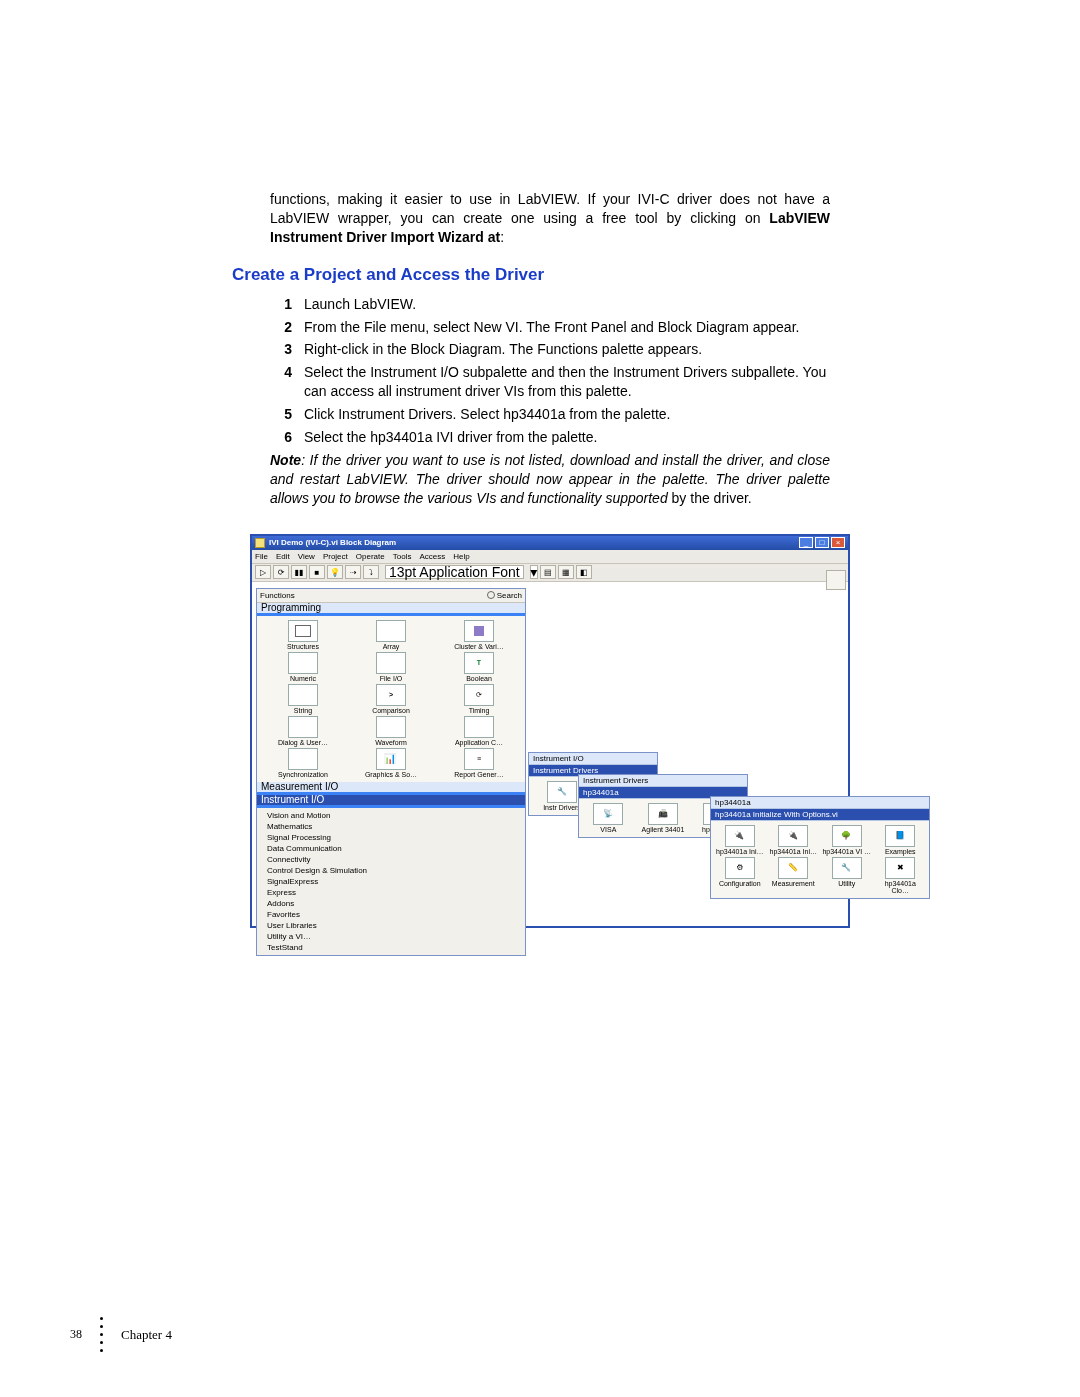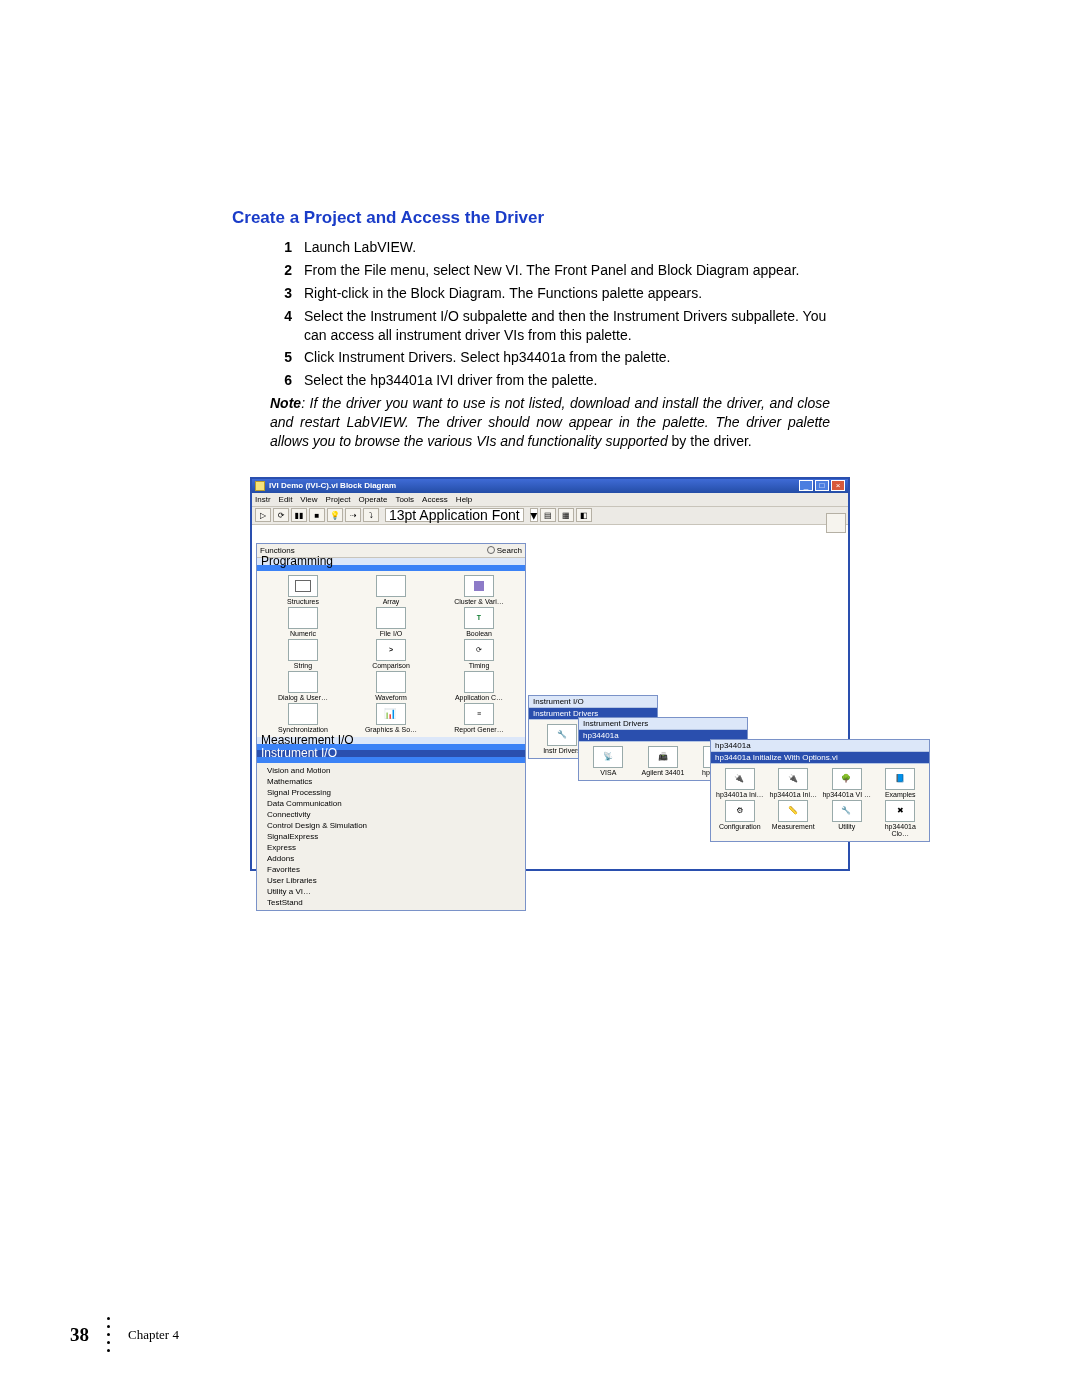--- a/index.html
+++ b/index.html
@@ -78,31 +78,31 @@
   .toolbar .fontbox {
     height: 14px; border: 1px solid #b5b0a4; background: #fff;
     font-size: 14px; padding: 0 3px; display:flex; align-items:center;
     margin-left: 4px;
   }
   .sidebtn { position:absolute; right:2px; top:34px; width:20px; height:20px; border:1px solid #b5b0a4; background:#f6f4ee; }
 
   
   .pal {
     position: absolute; left: 4px; top: 52px;
-    width: 270px; border: 1px solid #7a92c8; background: #f2f0ea; margin-top: 12px;
+    width: 270px; border: 1px solid #7a92c8; background: #f2f0ea;
   }
   .pal-hd {
     height: 14px; display:flex; align-items:center; padding:0 3px;
     border-bottom: 1px solid #c8c4ba; font-size:8px;
   }
   .pal-hd .srch { margin-left:auto; display:flex; align-items:center; gap:2px; }
   .pal-hd .srch .mag { width:8px;height:8px;border:1px solid #666;border-radius:50%; position:relative;}
   .pal-row {
-    height: 13px; background:#dce7f9; border-bottom:6px solid #3b82f6;
-    padding:0 4px; font-size:12px; display:flex; align-items:center;
+    height: 13px; background:#dce7f9; border-bottom:3px solid #3b82f6;
+    padding:0 4px; font-size:10px; display:flex; align-items:center;
   }
   .pal-row.sel { background:#2a4fae; color:#fff; }
   .pal-grid {
     display:grid; grid-template-columns: repeat(3, 1fr); gap:2px 4px;
     padding: 4px; background:#f8f6f0;
   }
   .pcell { text-align:center; font-size:7px; }
   .pcell .ic {
     width: 30px; height: 22px; margin: 0 auto 1px;
     border: 1px solid #9aa; background:#fff; position:relative;
@@ -148,28 +148,31 @@
   .sub3 { left: 458px; top: 260px; width:220px; }
   .sub3 .sgrid { grid-template-columns: repeat(4,1fr); }
 
   
   .footer {
     position:absolute; left: 70px; bottom: 45px;
     display:flex; align-items:center; gap:18px; font-family: Georgia, serif;
   }
   .dots { display:flex; flex-direction:column; gap:5px; }
   .dots span { width:3px; height:3px; border-radius:50%; background:#000; }
-  .pgnum { font-weight:bold; font-size:19px; }
+  .pgnum { font-weight:normal; font-size:12px; }
   .chap { font-size:13px; }
 </style>
 </head>
 <body>
 
 <div class="page">
   <div class="text-body">
+    <div class="para">
+      <span>functions, making it easier to use in LabVIEW. If your IVI-C driver does not have a LabVIEW wrapper, you can create one using a free tool by clicking on </span><span class="bold">LabVIEW Instrument Driver Import Wizard at</span><span>:</span>
+    </div>
 
     <div class="section-heading">Create a Project and Access the Driver</div>
 
     <ol class="steps">
       <li>
           <span class="num">1</span>
           <span class="txt">Launch LabVIEW.</span>
         </li>
       <li>
           <span class="num">2</span>
@@ -201,21 +204,21 @@
   <div class="shot-wrap">
     <div class="win">
       <div class="titlebar">
         <div class="appicon"></div>
         <div class="title">IVI Demo (IVI-C).vi Block Diagram</div>
         <div class="wbtn">_</div>
         <div class="wbtn">□</div>
         <div class="wbtn close">×</div>
       </div>
       <div class="menubar">
-        <span>Instr</span>
+        <span>File</span>
         <span>Edit</span>
         <span>View</span>
         <span>Project</span>
         <span>Operate</span>
         <span>Tools</span>
         <span>Access</span>
         <span>Help</span>
       </div>
       <div class="toolbar">
         <div class="tbtn">▷</div>

